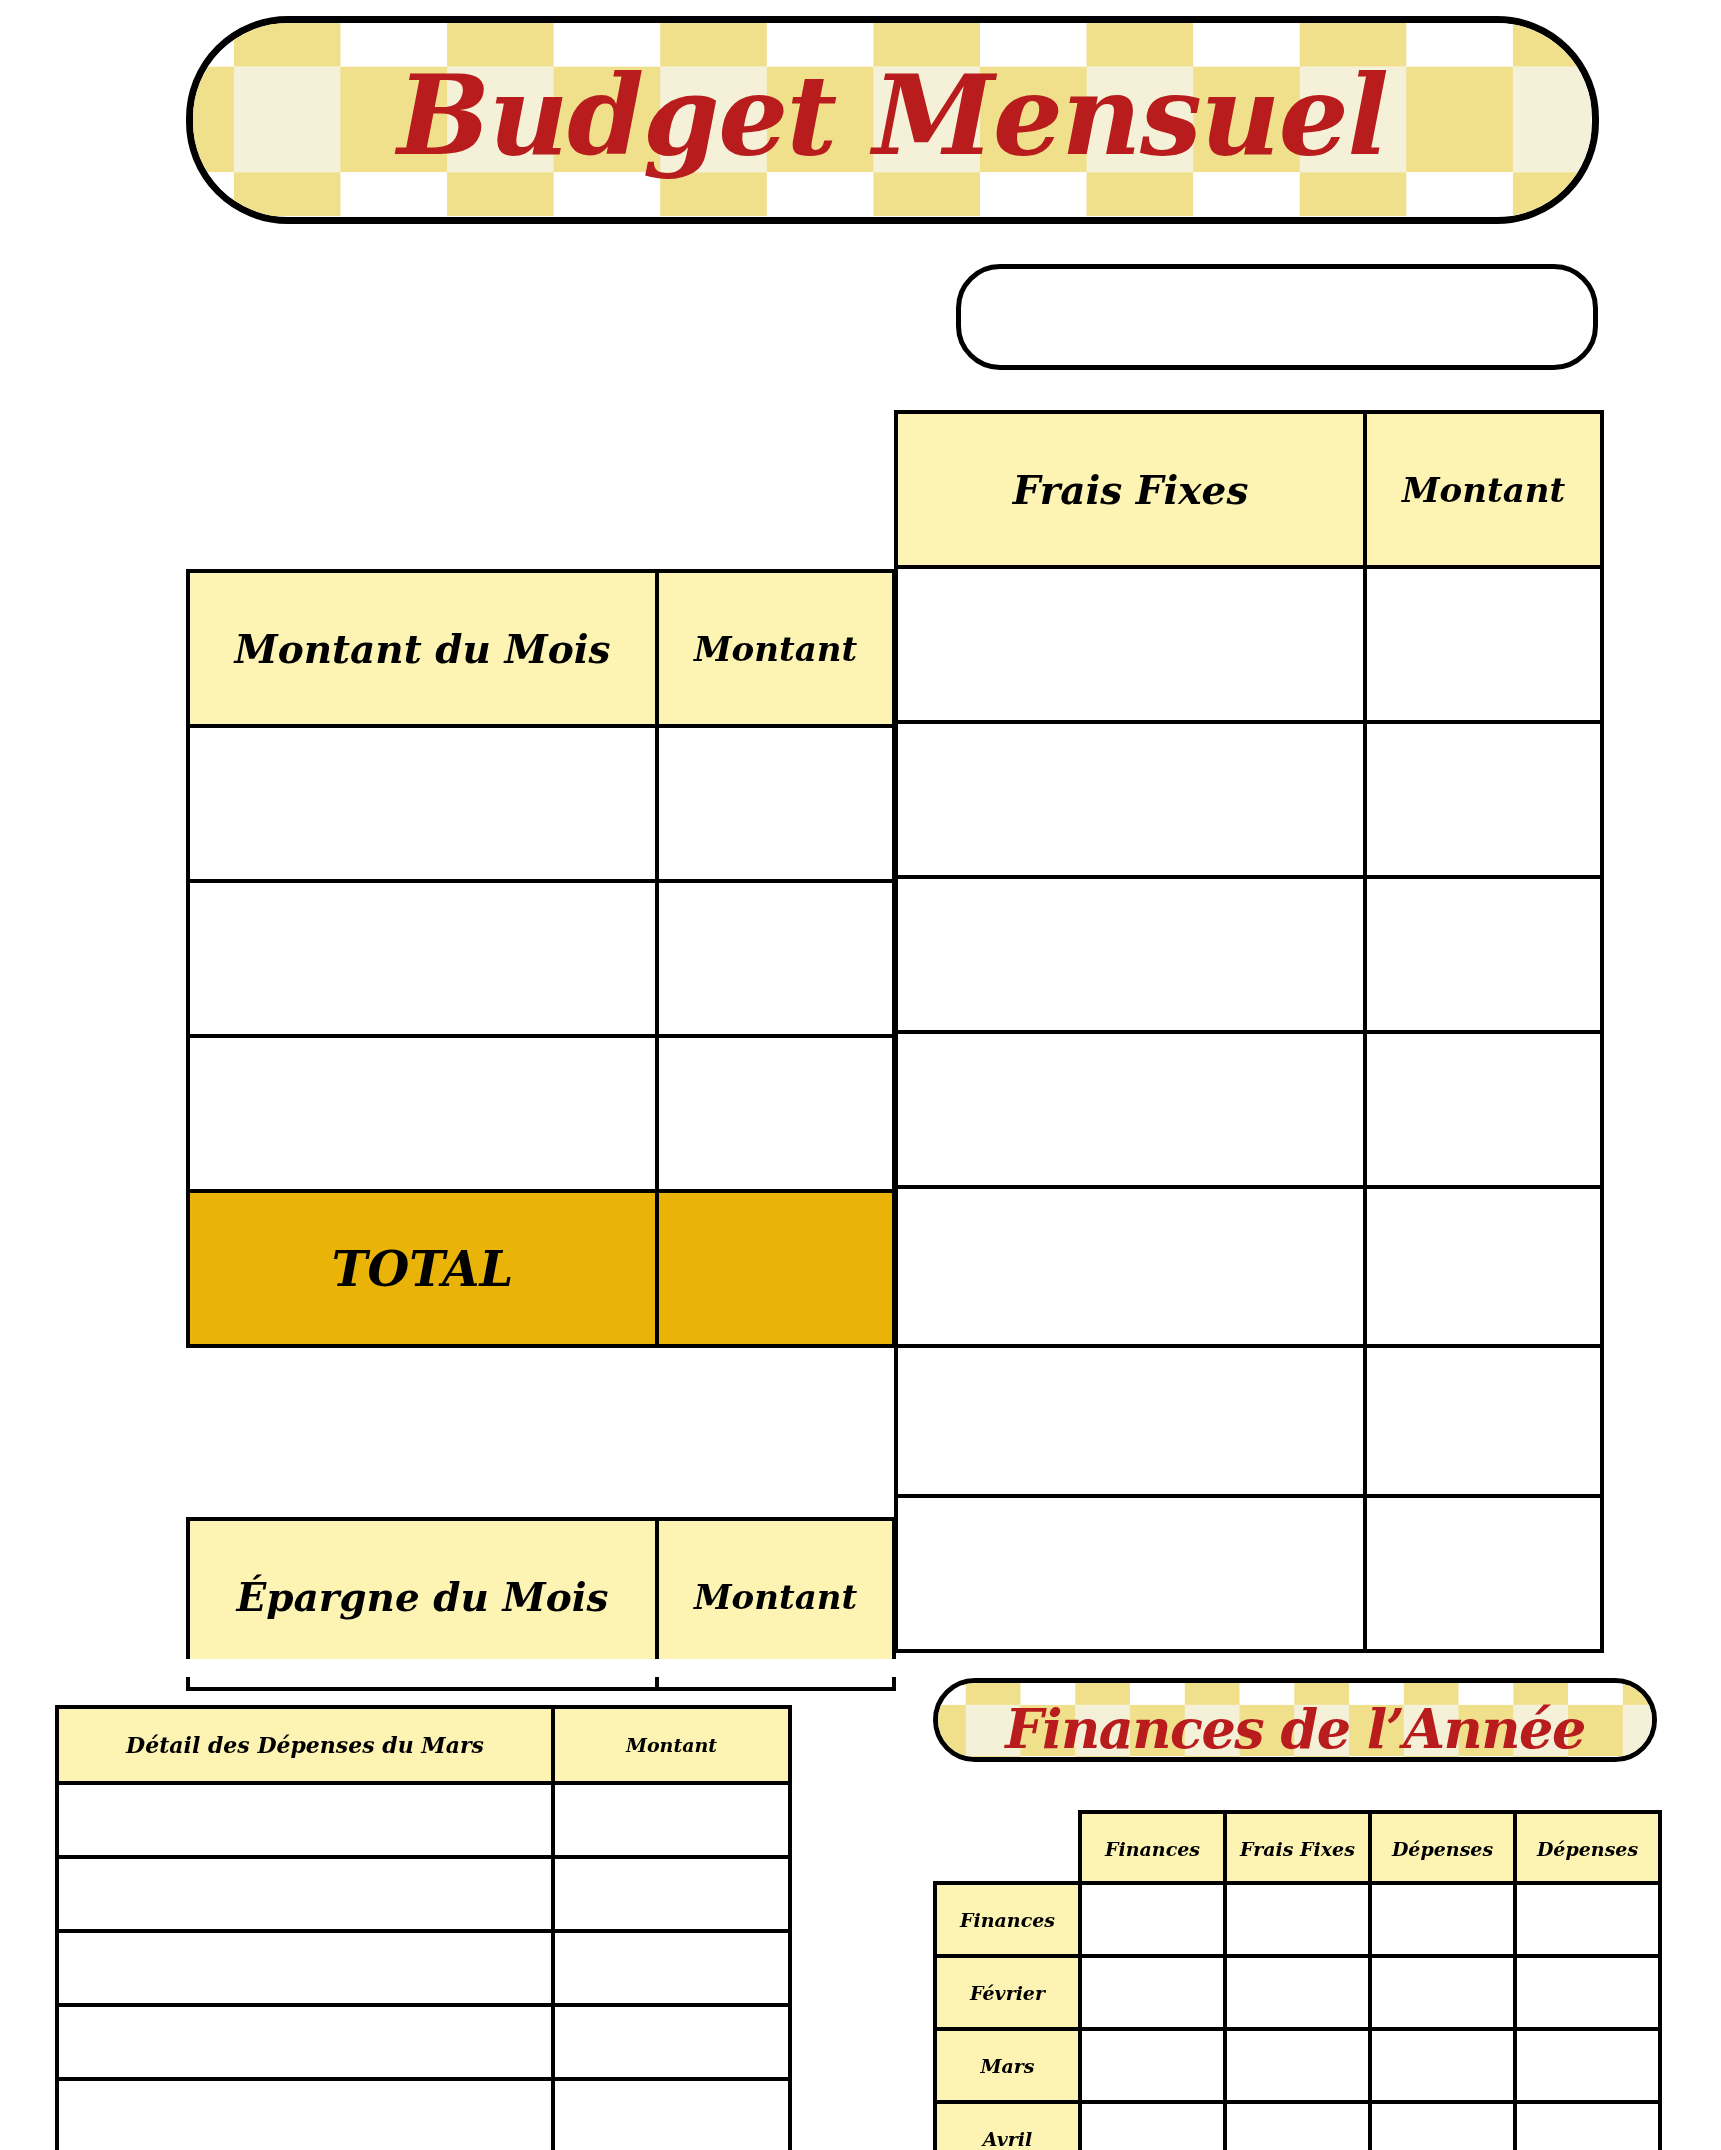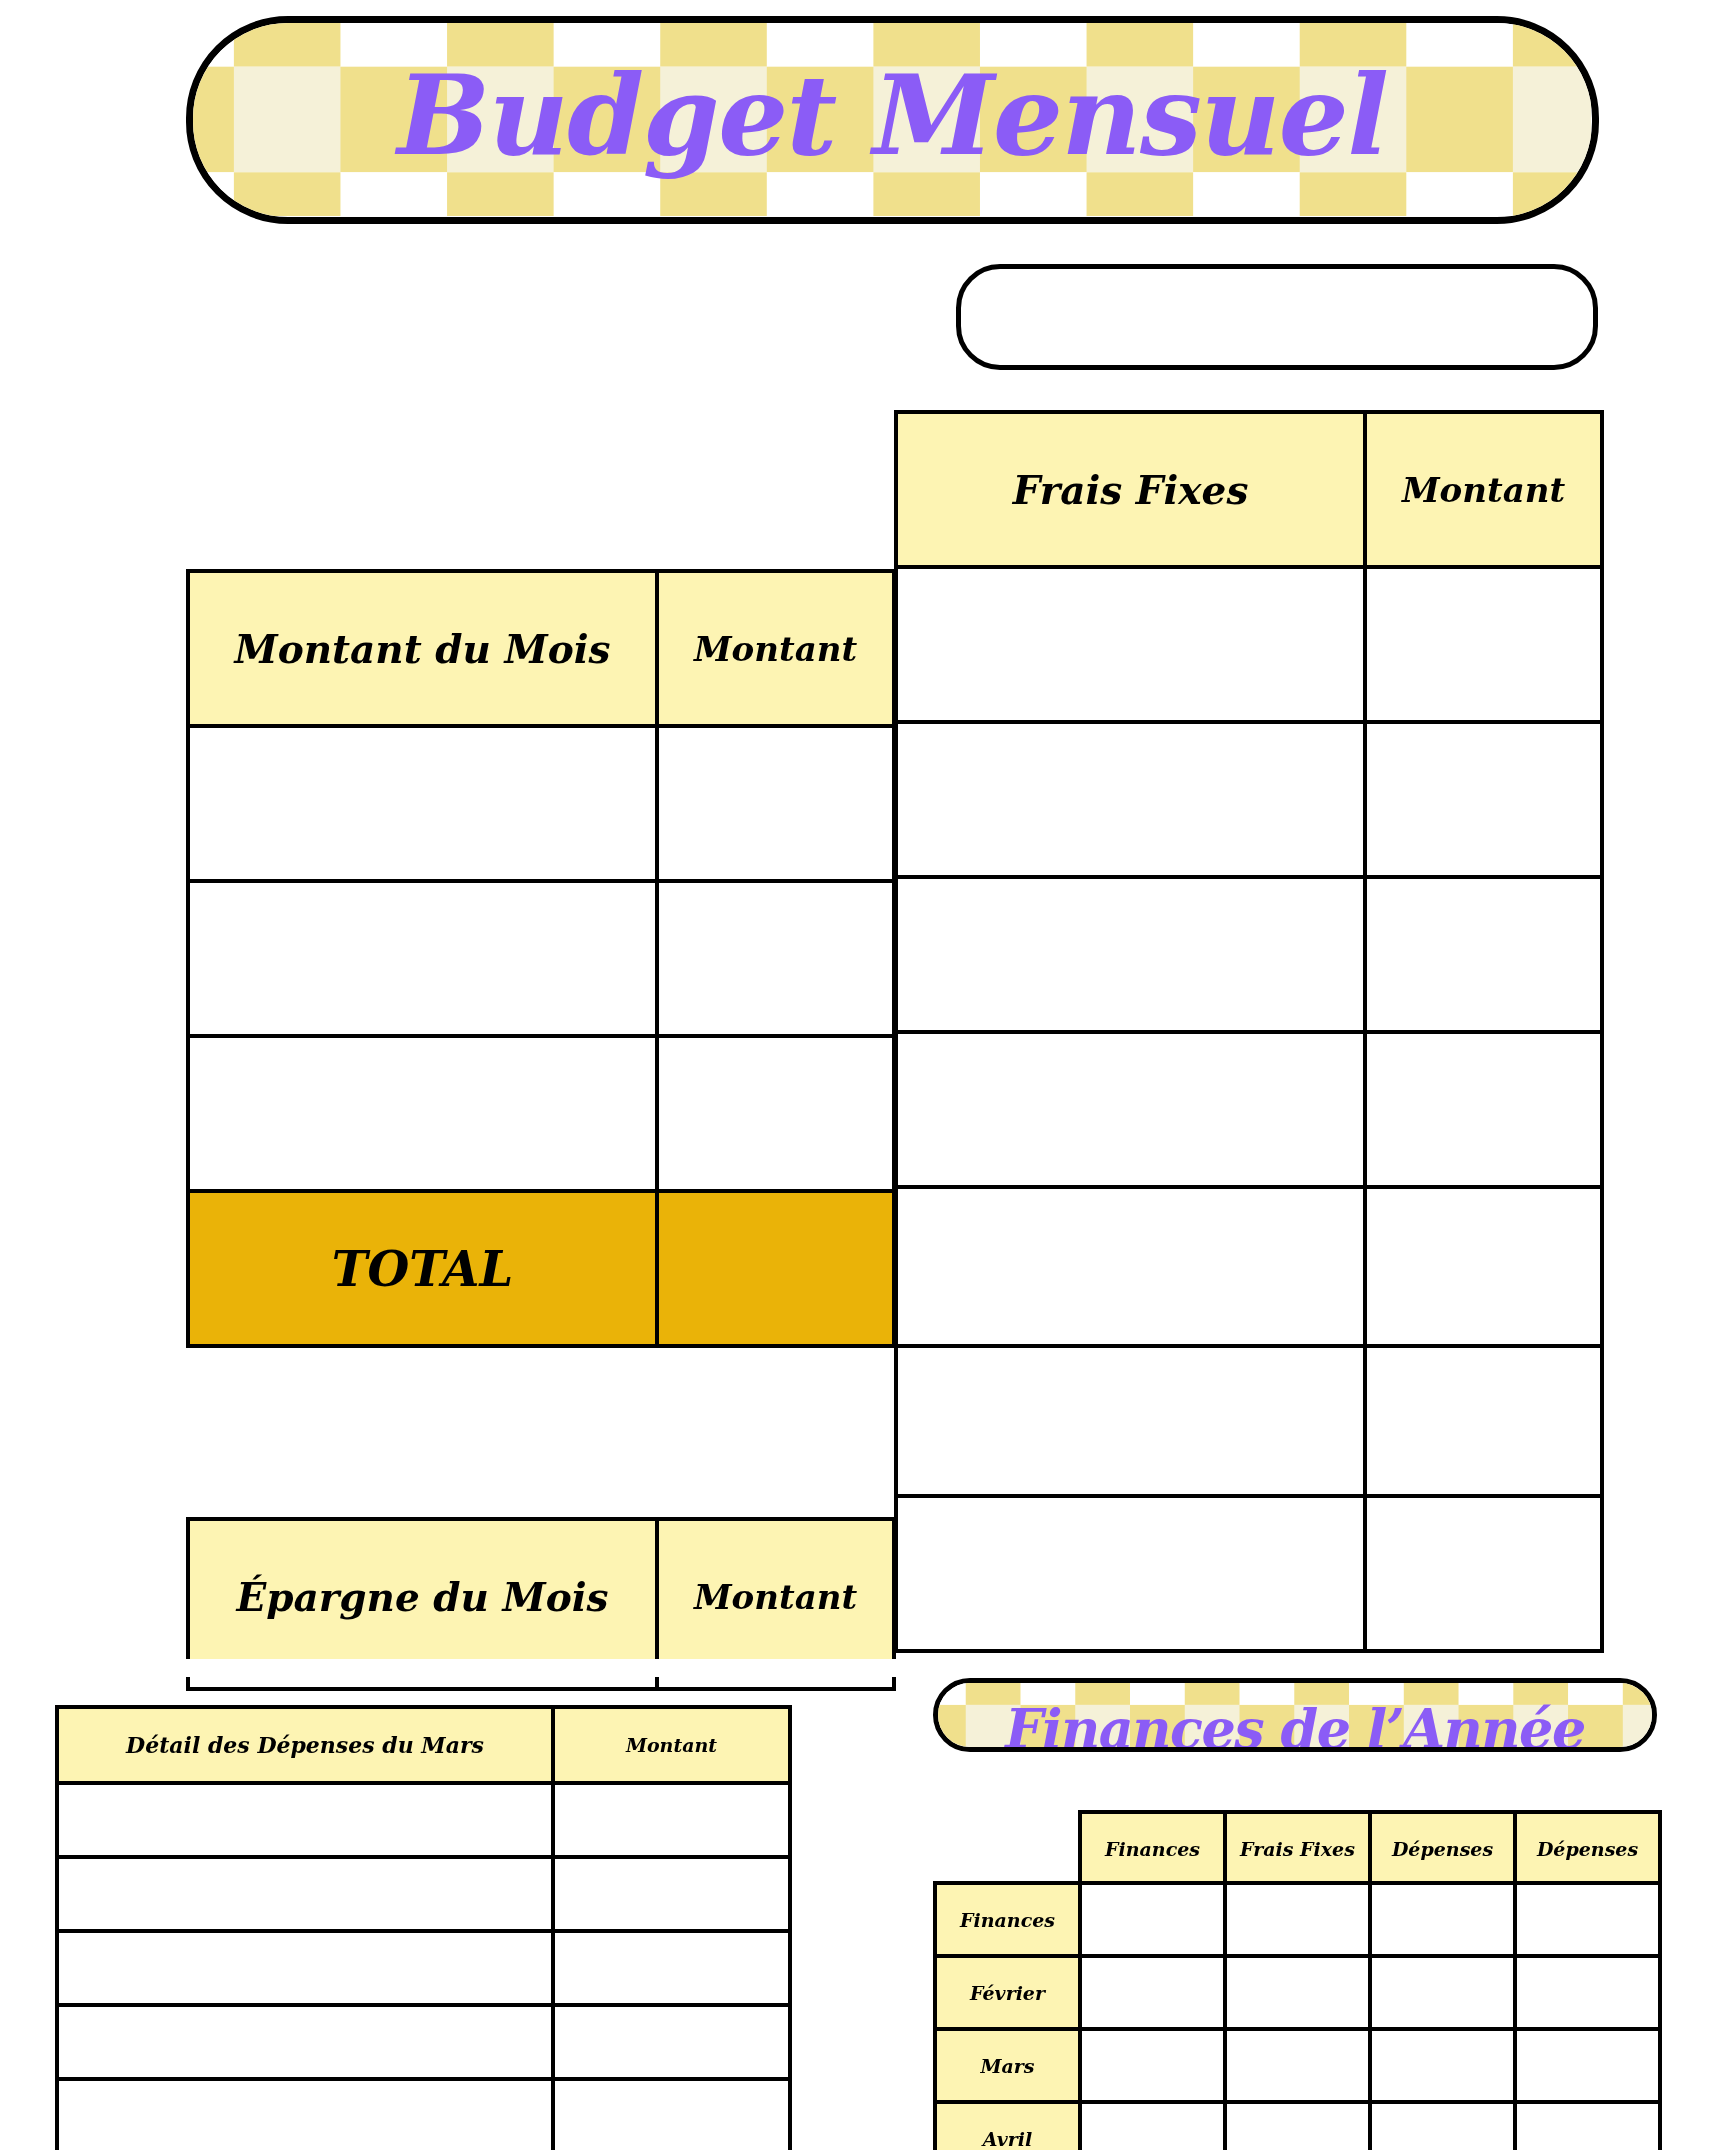--- a/index.html
+++ b/index.html
@@ -3,21 +3,21 @@
 <meta charset="utf-8">
 <style>
   html,body{margin:0;padding:0;background:#ffffff;}
   body{width:1721px;height:2151px;position:relative;overflow:hidden;
        font-family:"DejaVu Serif","Liberation Serif",serif;}
   .abs{position:absolute;box-sizing:border-box;}
   .banner{border:7.3px solid #000;border-radius:102px;overflow:hidden;
     background-color:#fff;}
   .checks{position:absolute;inset:0;}
   .banner-title{position:absolute;left:0;right:0;text-align:center;
-    font-weight:bold;font-style:italic;color:#8b5cf6;letter-spacing:-1.5px;
+    font-weight:bold;font-style:italic;color:#b91c1c;letter-spacing:-1.5px;
     font-family:"DejaVu Serif","Liberation Serif",serif;}
   .pill{border:5.1px solid #000;border-radius:44px;background:#fff;}
   table.grid{border-collapse:collapse;position:absolute;table-layout:fixed;}
   table.grid td{border:4.4px solid #000;padding:0;box-sizing:border-box;}
   .hdr{background:#fdf4b3;text-align:center;vertical-align:middle;
     font-weight:bold;font-style:italic;color:#000;}
   .tot{background:#eab308;text-align:center;vertical-align:middle;
     font-weight:bold;font-style:italic;}
   .cell{background:#fff;}
 </style>
@@ -158,21 +158,21 @@
         <td class="cell"></td>
         <td class="cell"></td>
       </tr>
   <tr style="height:74px">
         <td class="cell"></td>
         <td class="cell"></td>
       </tr>
 </tbody>
   </table>
 
-<div class="abs banner" style="left:933px;top:1678px;width:724px;height:74px;border-width:5.1px;border-radius:51px;">
+<div class="abs banner" style="left:933px;top:1678px;width:724px;height:84px;border-width:5.1px;border-radius:51px;">
   <svg class="checks" width="714" height="95" viewBox="0 0 978 130" preserveAspectRatio="none">
     <defs>
       <pattern id="chk2" x="38" y="0" width="150" height="130" patternUnits="userSpaceOnUse">
         <rect x="0" y="0" width="75" height="30" fill="#f0e08c"></rect>
         <rect x="75" y="0" width="75" height="30" fill="#ffffff"></rect>
         <rect x="0" y="30" width="75" height="70" fill="#f5f1d8"></rect>
         <rect x="75" y="30" width="75" height="70" fill="#f0e08c"></rect>
         <rect x="0" y="100" width="75" height="30" fill="#f0e08c"></rect>
         <rect x="75" y="100" width="75" height="30" fill="#ffffff"></rect>
       </pattern>

